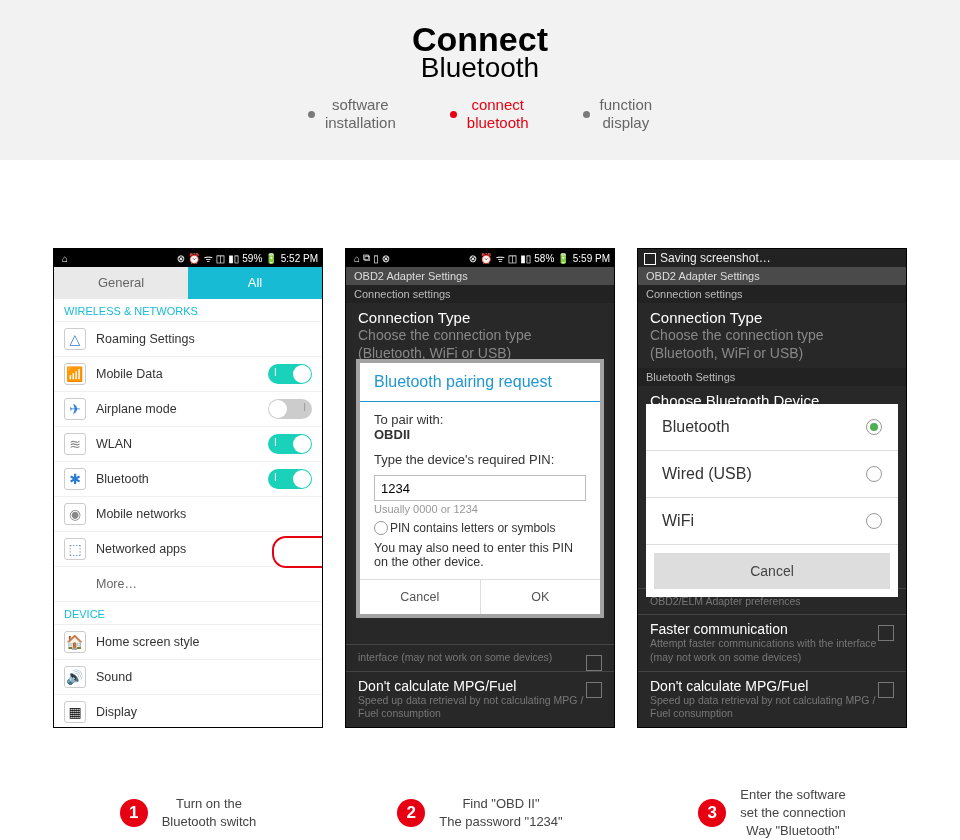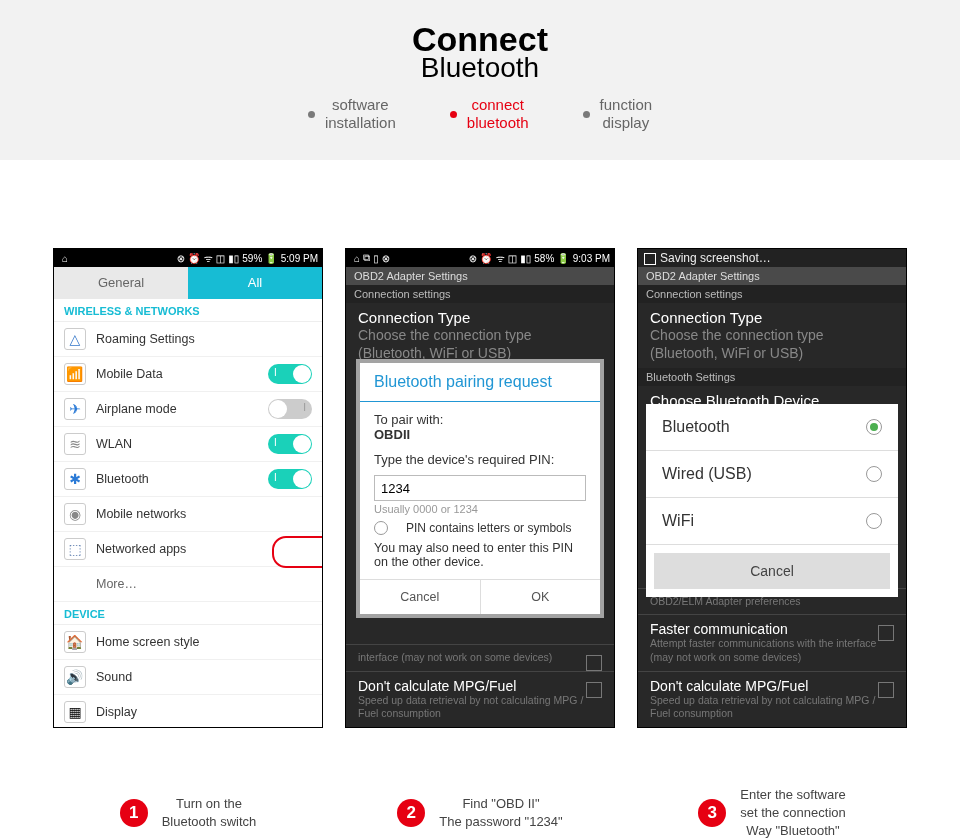--- a/index.html
+++ b/index.html
@@ -16,21 +16,21 @@
 .mid{padding:88px 40px 28px;display:flex;gap:22px;justify-content:center}
 .phone{width:270px;height:480px;border:1px solid #000;background:#fff;position:relative;overflow:hidden;font-size:12.5px}
 .status{height:18px;background:#000;color:#fff;font-size:10px;display:flex;justify-content:flex-end;align-items:center;padding:0 4px;gap:3px}
 .status .left{margin-right:auto;display:flex;gap:3px;align-items:center;padding-left:4px}
 .sic{display:inline-block}
 
 .tabs{display:flex;height:32px}
 .tabs div{flex:1;text-align:center;line-height:32px;font-size:13px}
 .tabs .g{background:#e9e9e9;color:#666}
 .tabs .a{background:#17bcd4;color:#fff}
-.secH{color:#17bcd4;font-size:11px;font-weight:bold;padding:6px 10px 4px;border-bottom:1px solid #eee}
+.secH{color:#17bcd4;font-size:11px;font-weight:normal;padding:6px 10px 4px;border-bottom:1px solid #eee}
 .row{display:flex;align-items:center;height:35px;padding:0 10px;border-bottom:1px solid #f0f0f0;background:#fff}
 .row .ic{width:22px;height:22px;border:1px solid #ccc;border-radius:3px;margin-right:10px;display:flex;align-items:center;justify-content:center;font-size:14px}
 .row .lbl{flex:1;color:#333}
 .tog{width:44px;height:20px;border-radius:10px;position:relative}
 .tog.on{background:#1ad1b9}
 .tog.off{background:#ccc}
 .tog::after{content:'';position:absolute;top:1px;width:18px;height:18px;background:#fff;border-radius:50%}
 .tog.on::after{right:1px}
 .tog.off::after{left:1px}
 .tog .i{position:absolute;top:3px;font-size:10px;color:#fff}
@@ -43,21 +43,21 @@
 .cset{background:#222;color:#bbb;font-size:11px;padding:3px 8px}
 .ct{padding:6px 12px}
 .ct .t{color:#fff;font-size:15px}
 .ct .s{color:#888;font-size:14px;line-height:1.3}
 .dlg{position:absolute;left:10px;right:10px;top:110px;background:#fff;border:4px solid #a3a3a3;z-index:10}
 .dlgH{background:#fff;color:#2196d4;font-size:16px;padding:10px 14px;border-bottom:1px solid #2196d4}
 .dlgB{padding:10px 14px;font-size:13px;color:#333}
 .dlgB .b{font-weight:bold}
 .pin{width:100%;border:1px solid #bbb;height:26px;margin-top:8px;padding:3px 6px;font-size:13px}
 .phint{font-size:11px;color:#999;margin-top:2px}
-.chk{display:flex;align-items:center;gap:18px;margin:6px 0;font-size:12px}
+.chk{display:flex;align-items:center;gap:2px;margin:6px 0;font-size:12px}
 .chk .cb{width:14px;height:14px;border:1px solid #999;border-radius:50%}
 .dlgF{display:flex;border-top:1px solid #ddd}
 .dlgF div{flex:1;text-align:center;padding:10px;color:#555}
 .dlgF div:first-child{border-right:1px solid #ddd}
 .under{color:#888;position:absolute;bottom:0;left:0;right:0}
 .under .row2{padding:6px 12px;border-top:1px solid #444}
 .under .row2 .t{color:#fff;font-size:14px}
 .under .row2 .s{color:#777;font-size:10.5px;line-height:1.3}
 .under .row2 .cb2{float:right;width:16px;height:16px;border:1px solid #777;margin-top:4px}
 
@@ -106,21 +106,21 @@
       <span class="left">
           <span class="sic">⌂</span>
         </span>
       <span class="sic">⊗</span>
         <span class="sic">⏰</span>
         <span class="sic">ᯤ</span>
         <span class="sic">◫</span>
         <span class="sic">▮▯</span>
       <span>59%</span>
         <span>🔋</span>
-        <span>5:09 PM</span>
+        <span>5:52 PM</span>
     </div>
     <div class="tabs">
       <div class="g">General</div>
       <div class="a">All</div>
     </div>
     <div class="secH">WIRELESS &amp; NETWORKS</div>
     <div id="p1rows">
         <div class="row">
           <span class="ic" style="color:#3577c9">△</span>
           <span class="lbl">Roaming Settings</span>
@@ -191,21 +191,21 @@
           <span class="sic">▯</span>
           <span class="sic">⊗</span>
         </span>
       <span class="sic">⊗</span>
         <span class="sic">⏰</span>
         <span class="sic">ᯤ</span>
         <span class="sic">◫</span>
         <span class="sic">▮▯</span>
       <span>58%</span>
         <span>🔋</span>
-        <span>9:03 PM</span>
+        <span>5:59 PM</span>
     </div>
     <div class="obdh">OBD2 Adapter Settings</div>
     <div class="cset">Connection settings</div>
     <div class="ct">
       <div class="t">Connection Type</div>
       <div class="s">Choose the connection type (Bluetooth, WiFi or USB)</div>
     </div>
     <div class="dlg">
       <div class="dlgH">Bluetooth pairing request</div>
       <div class="dlgB">

